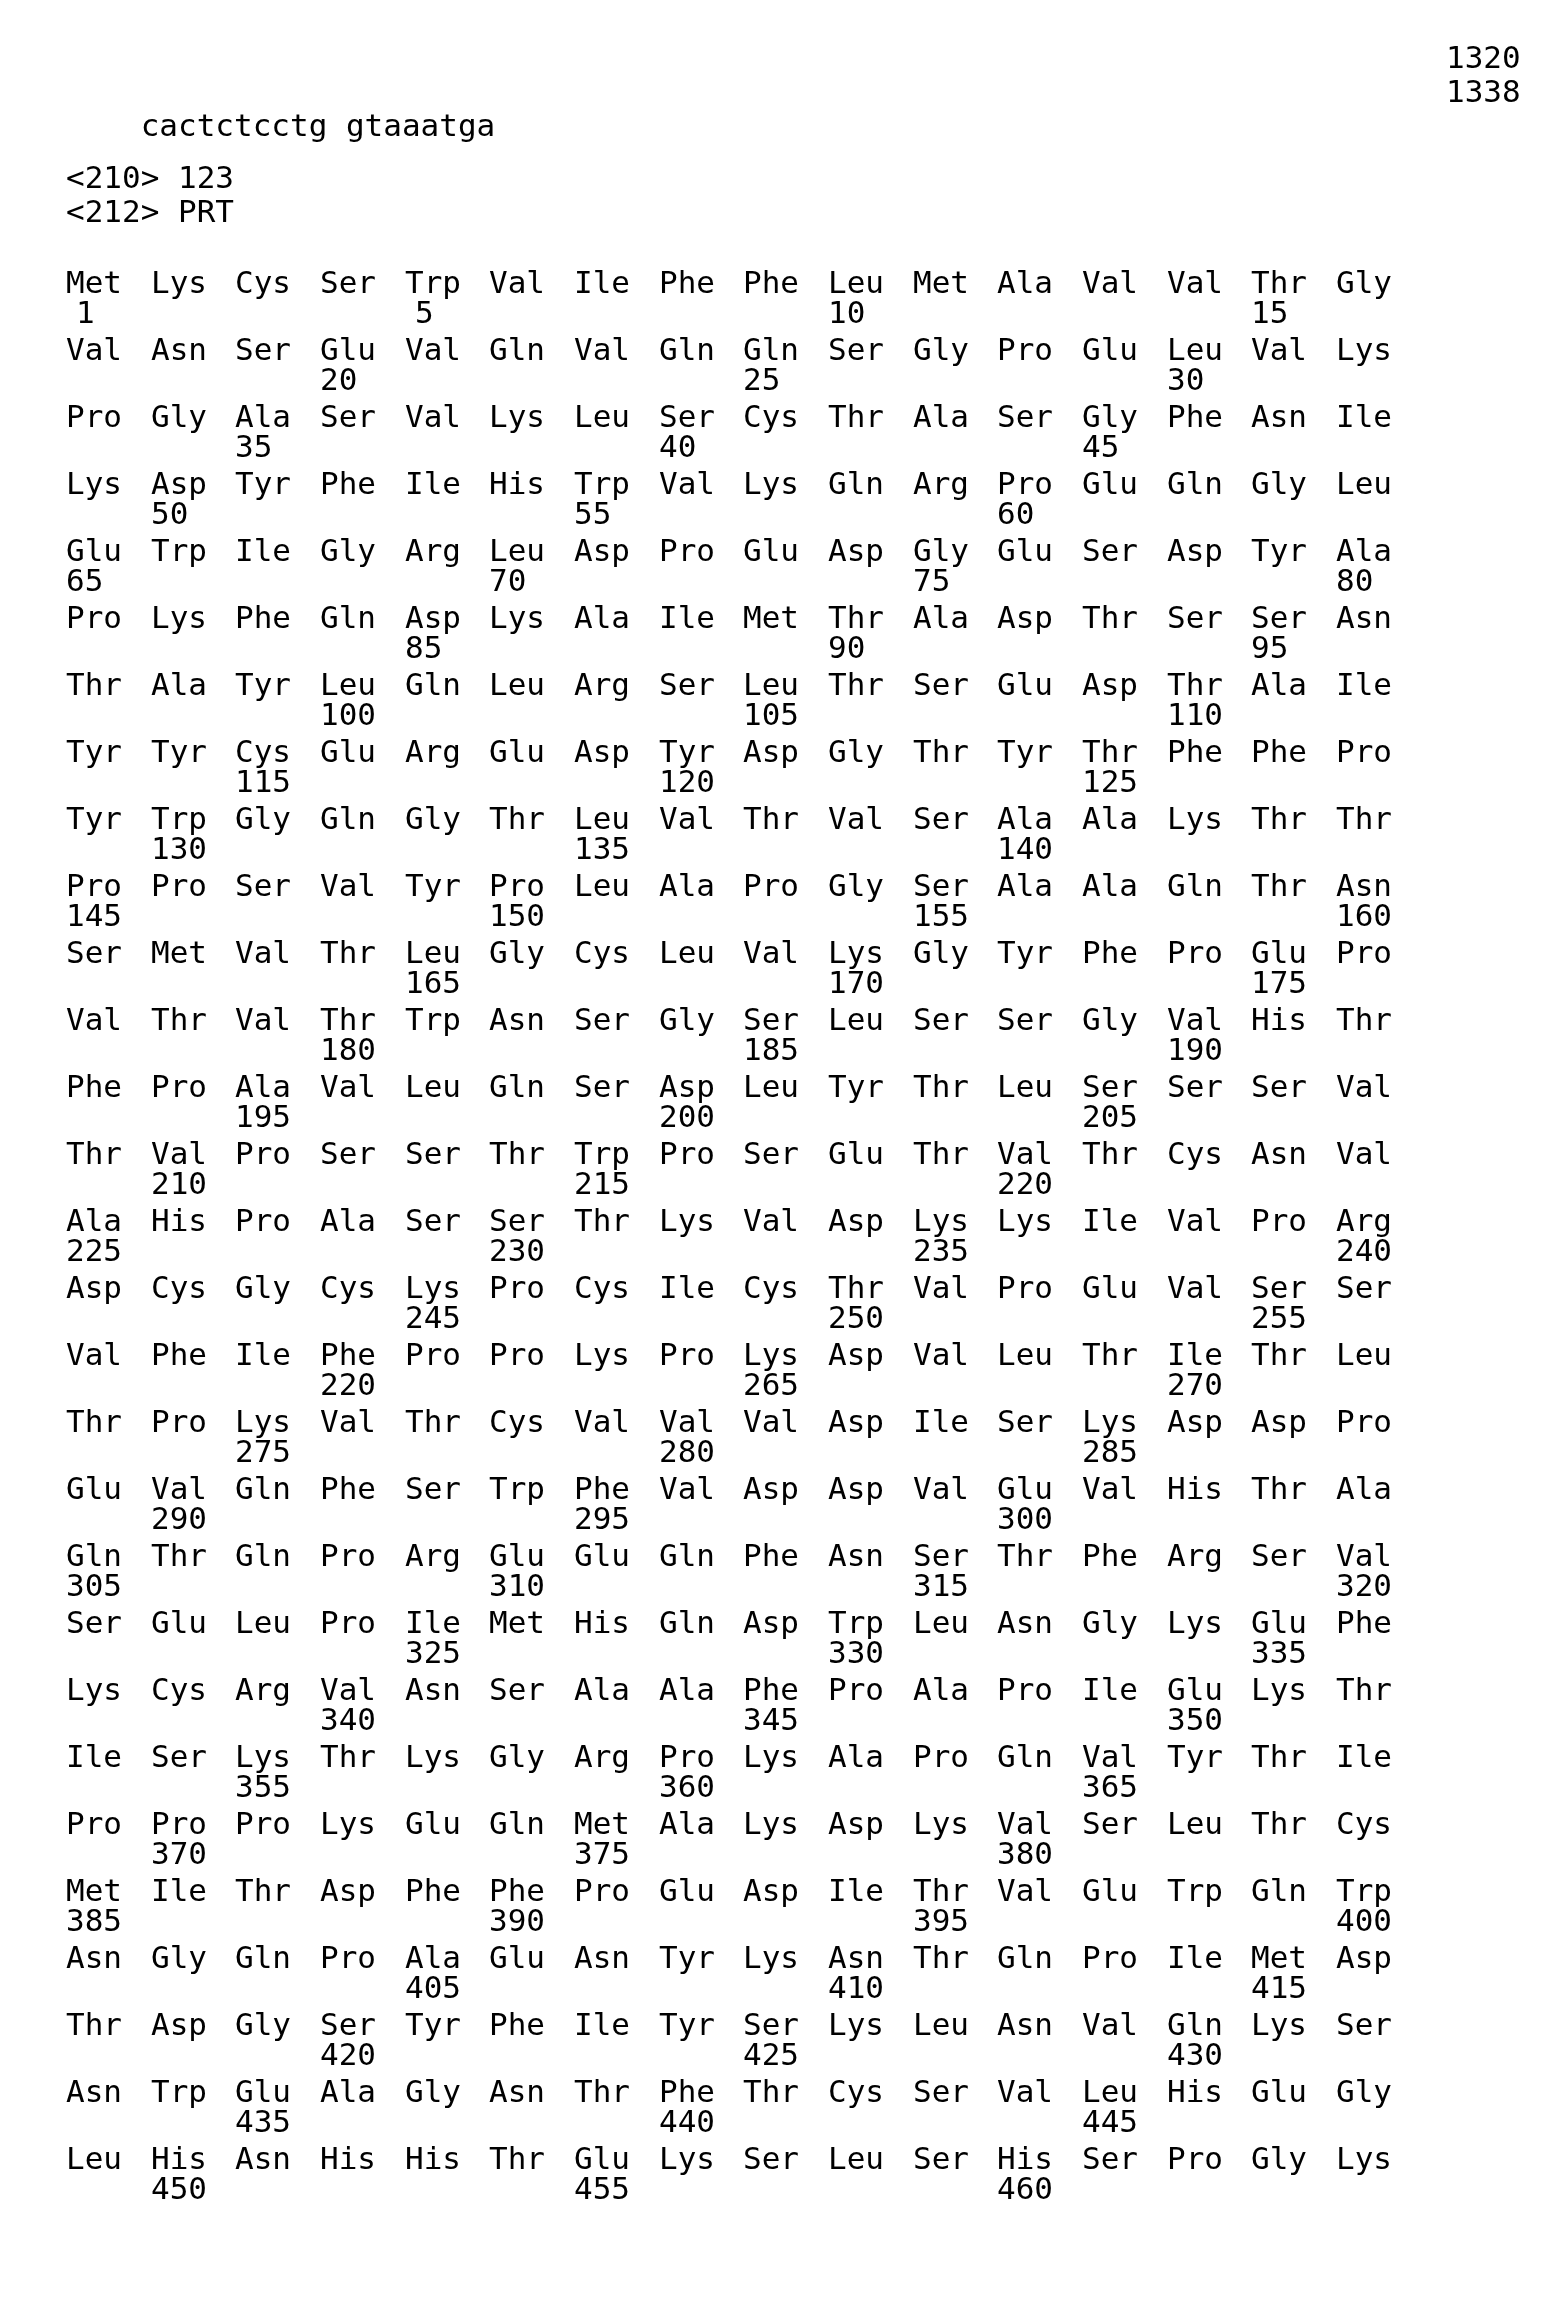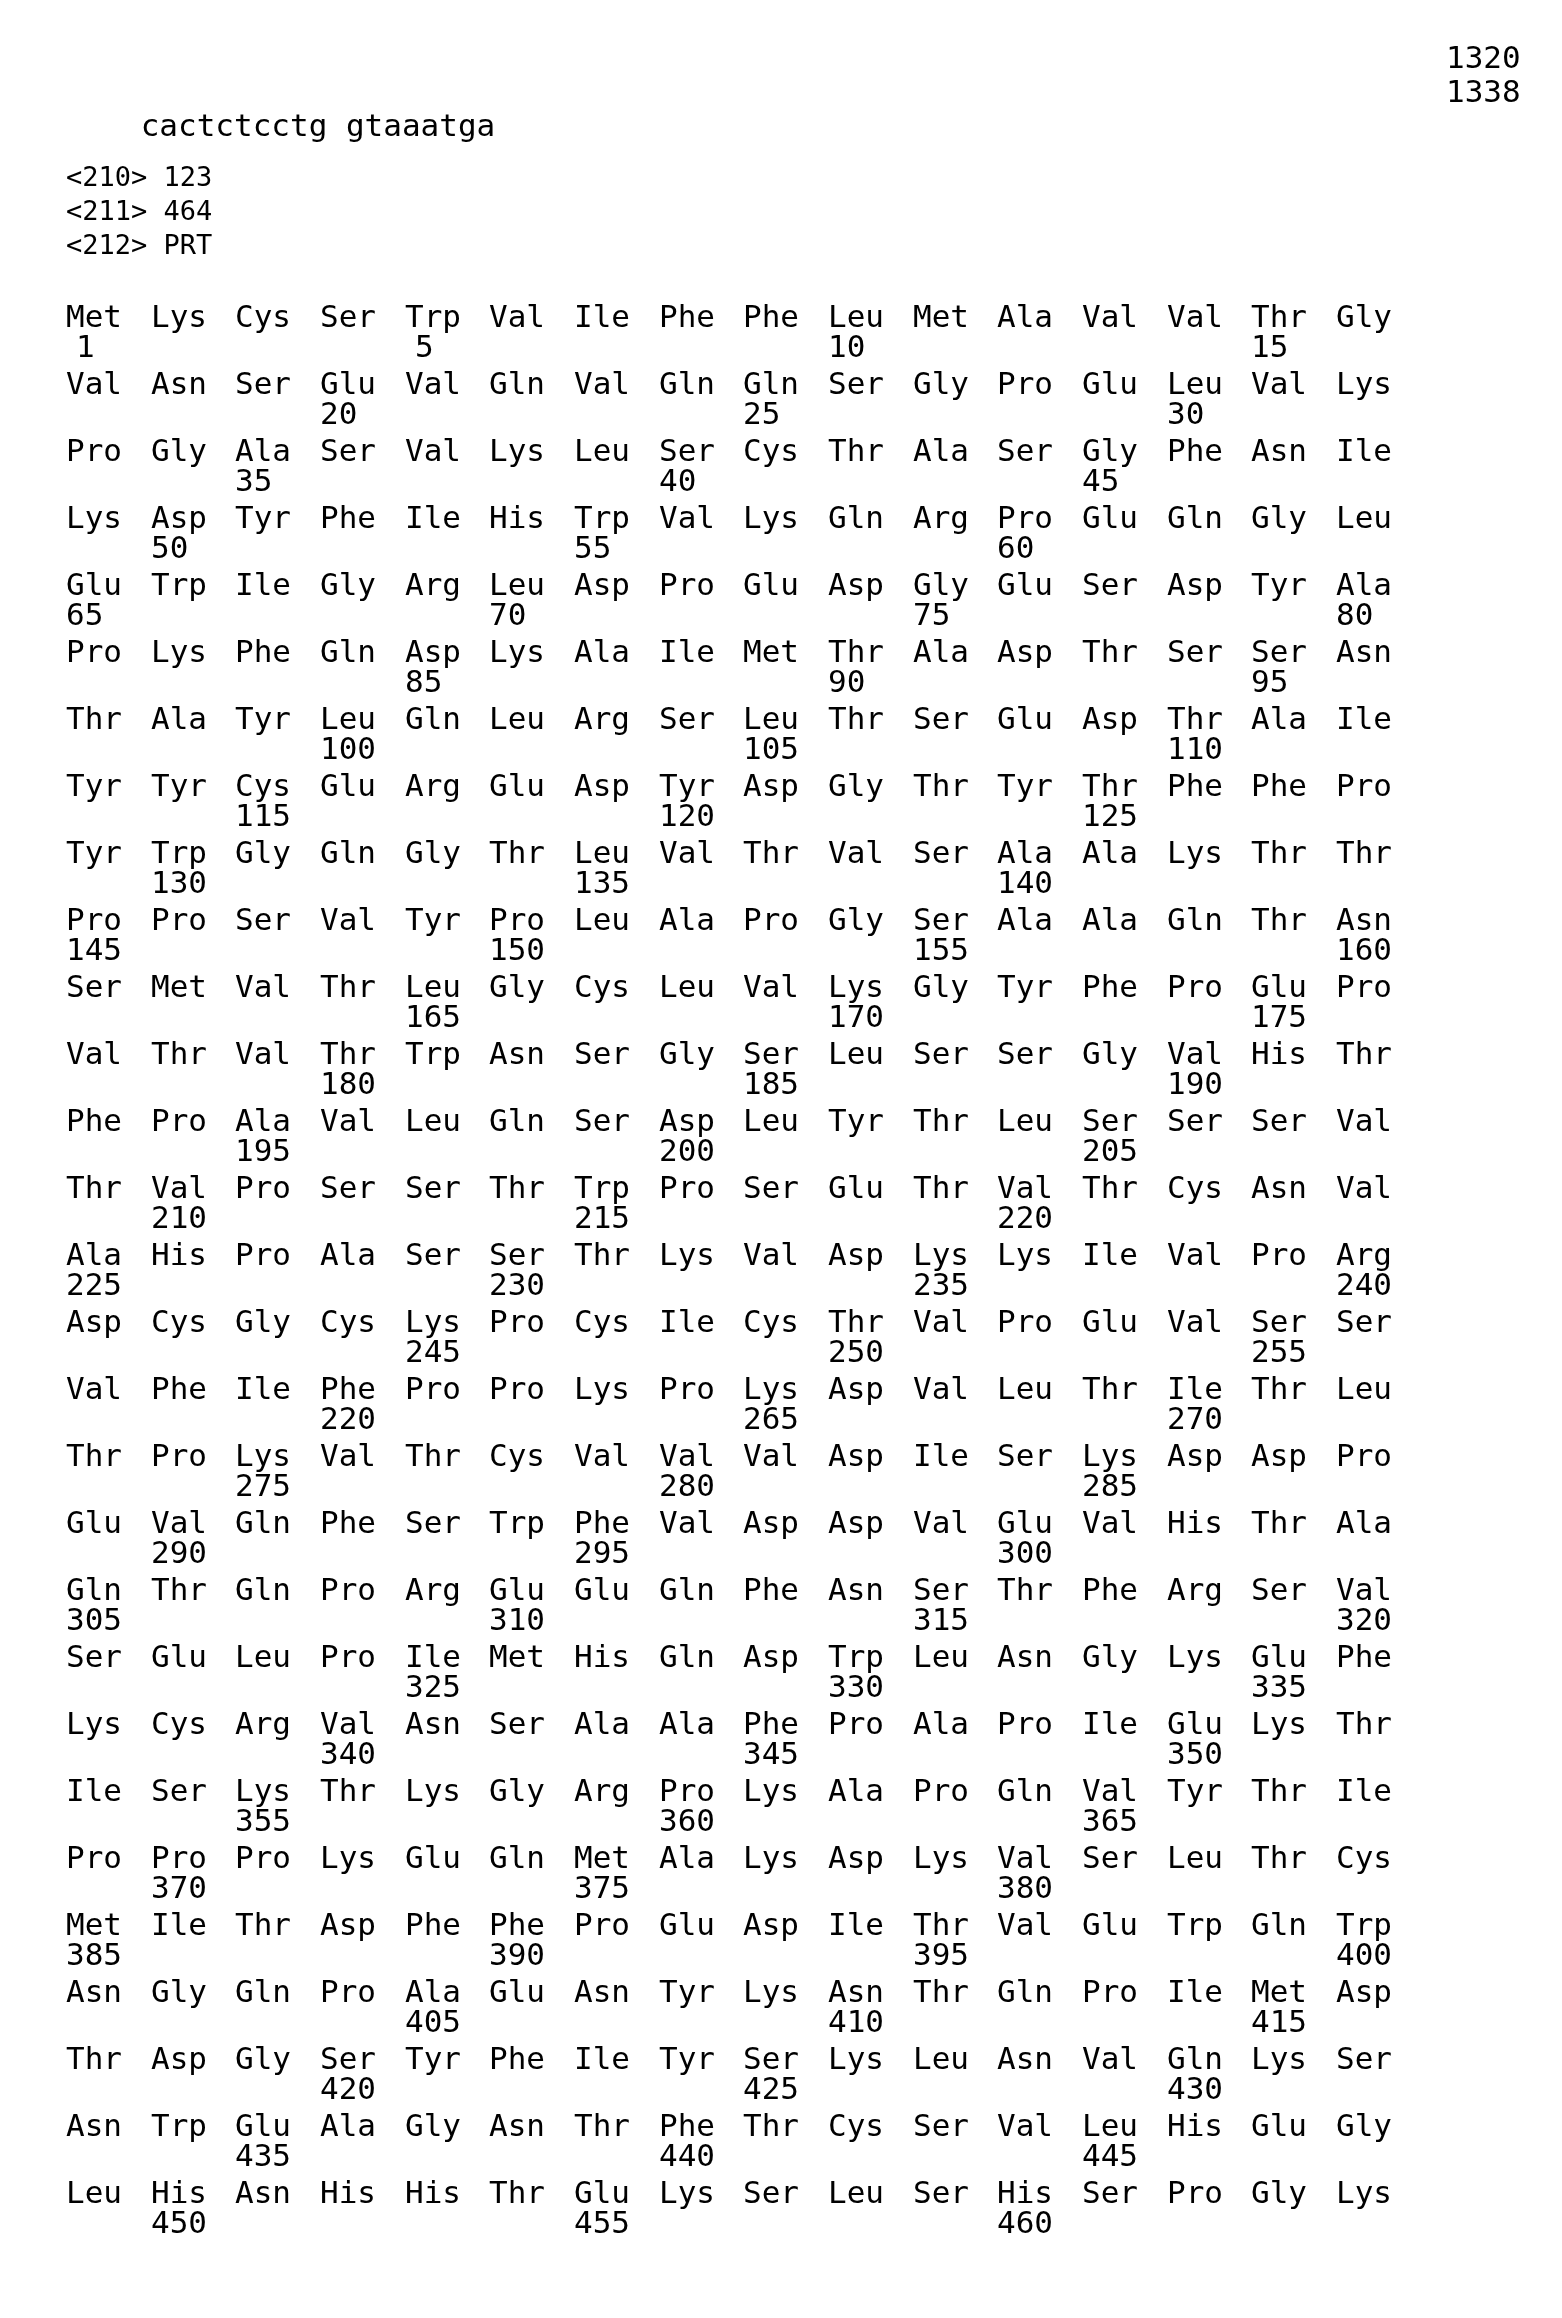--- a/index.html
+++ b/index.html
@@ -1,21 +1,21 @@
 <!DOCTYPE html>
 <html style="font-size:13.5px"><head>
 <meta charset="utf-8">
 <style>
   html, body { margin: 0; padding: 0; background: #ffffff; }
   body { width: 1562px; height: 2319px; position: relative; overflow: hidden;
          font-family: "DejaVu Sans Mono", "Liberation Mono", monospace; color: #000; }
   .page { position: absolute; left: 66px; top: 40px; right: 0; }
   .nt-line { position: relative; height: 34px; font-size: 31px; line-height: 34px; white-space: pre; }
   .nt-num { position: absolute; left: 1380px; top: 0; }
-  .meta { font-size: 27px; line-height: 34px; white-space: pre; }
+  .meta { font-size: 31px; line-height: 34px; white-space: pre; }
   .gap { height: 52px; }
   .gap-s { height: 37px; }
   .row { position: relative; height: 67px; font-size: 31px; }
   .res { position: absolute; top: 0; width: 84px; line-height: 34px; white-space: pre; }
   .pos { position: absolute; top: 30px; line-height: 34px; white-space: pre; }
 </style>
 </head>
 <body>
 
 <div class="page">
@@ -23,21 +23,20 @@
     <span class="nt-num">1320</span>
   </div>
   <div class="nt-line">
     <span>cactctcctg gtaaatga</span>
     <span class="nt-num">1338</span>
   </div>
 
   <div class="gap"></div>
 
   <div class="meta">&lt;210&gt; 123</div>
-  <div class="meta">&lt;211&gt; 464</div>
   <div class="meta">&lt;212&gt; PRT</div>
 
   <div class="gap-s"></div>
 
 
   <div id="residue-rows">
       <div class="row">
         <span class="res" style="left: 0px;">Met</span>
         <span class="res" style="left: 85px;">Lys</span>
         <span class="res" style="left: 169px;">Cys</span>

